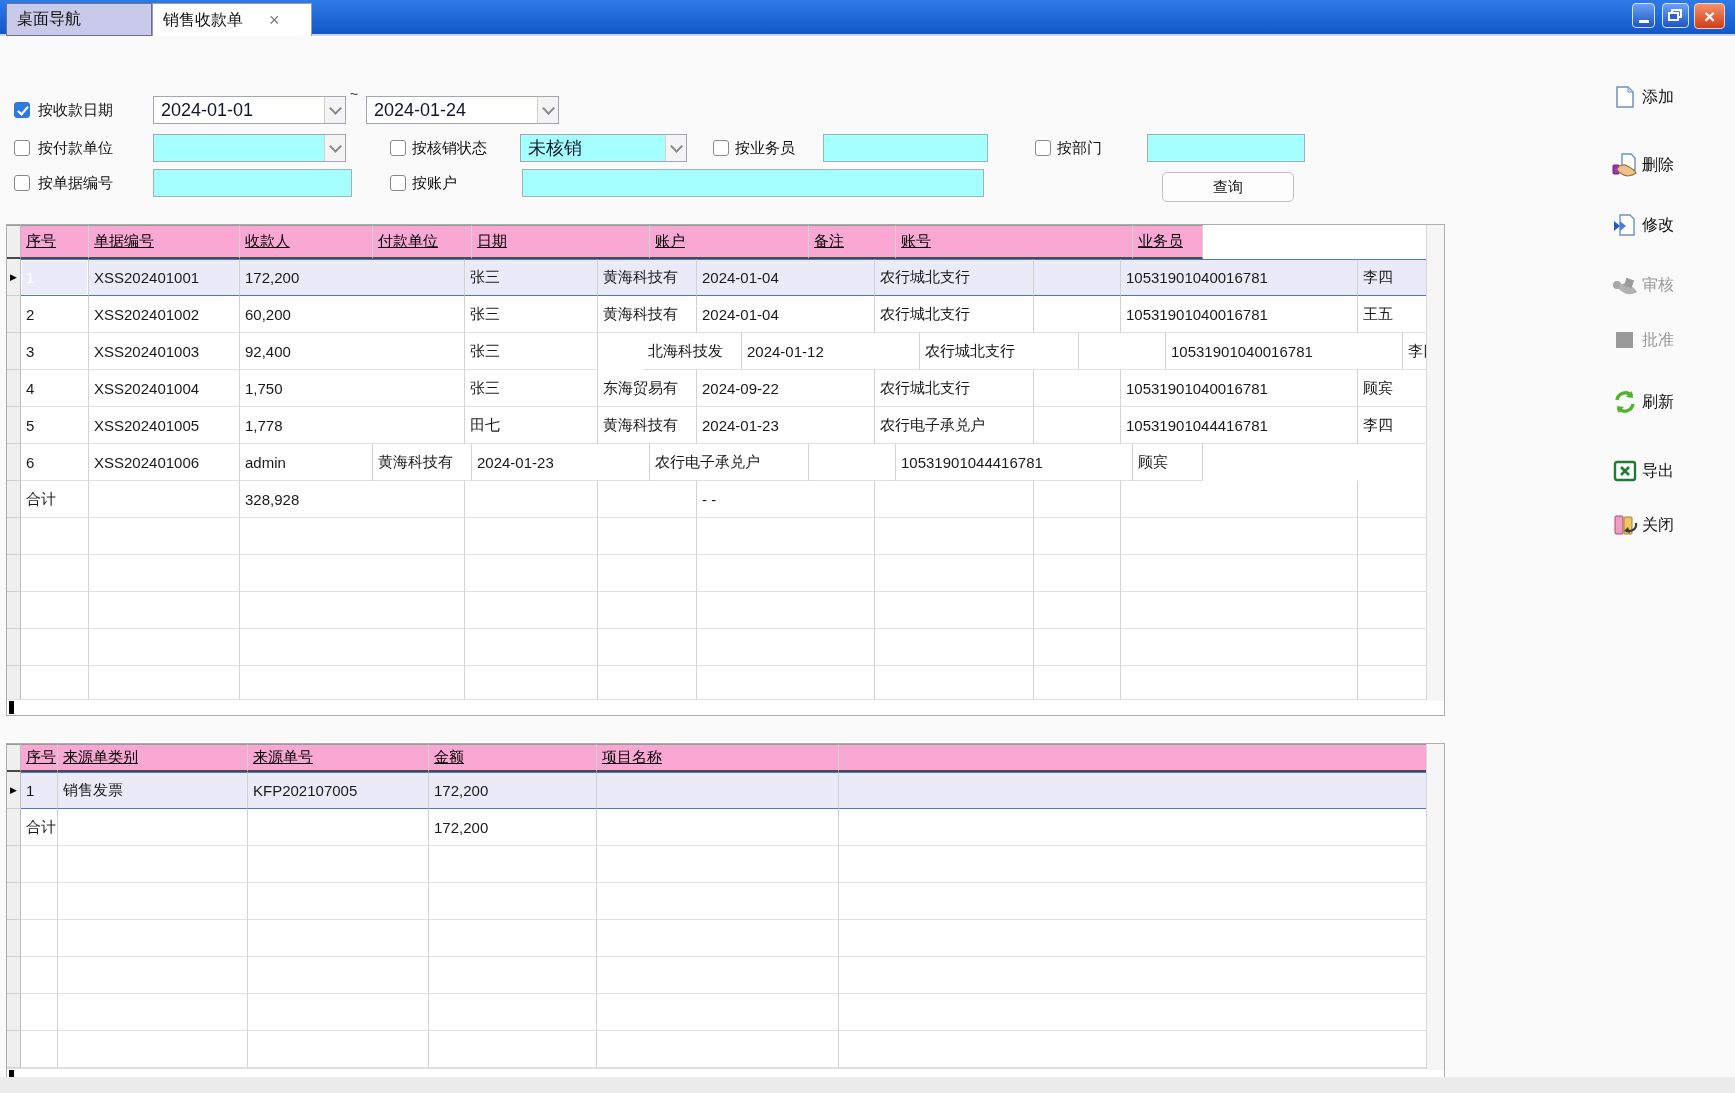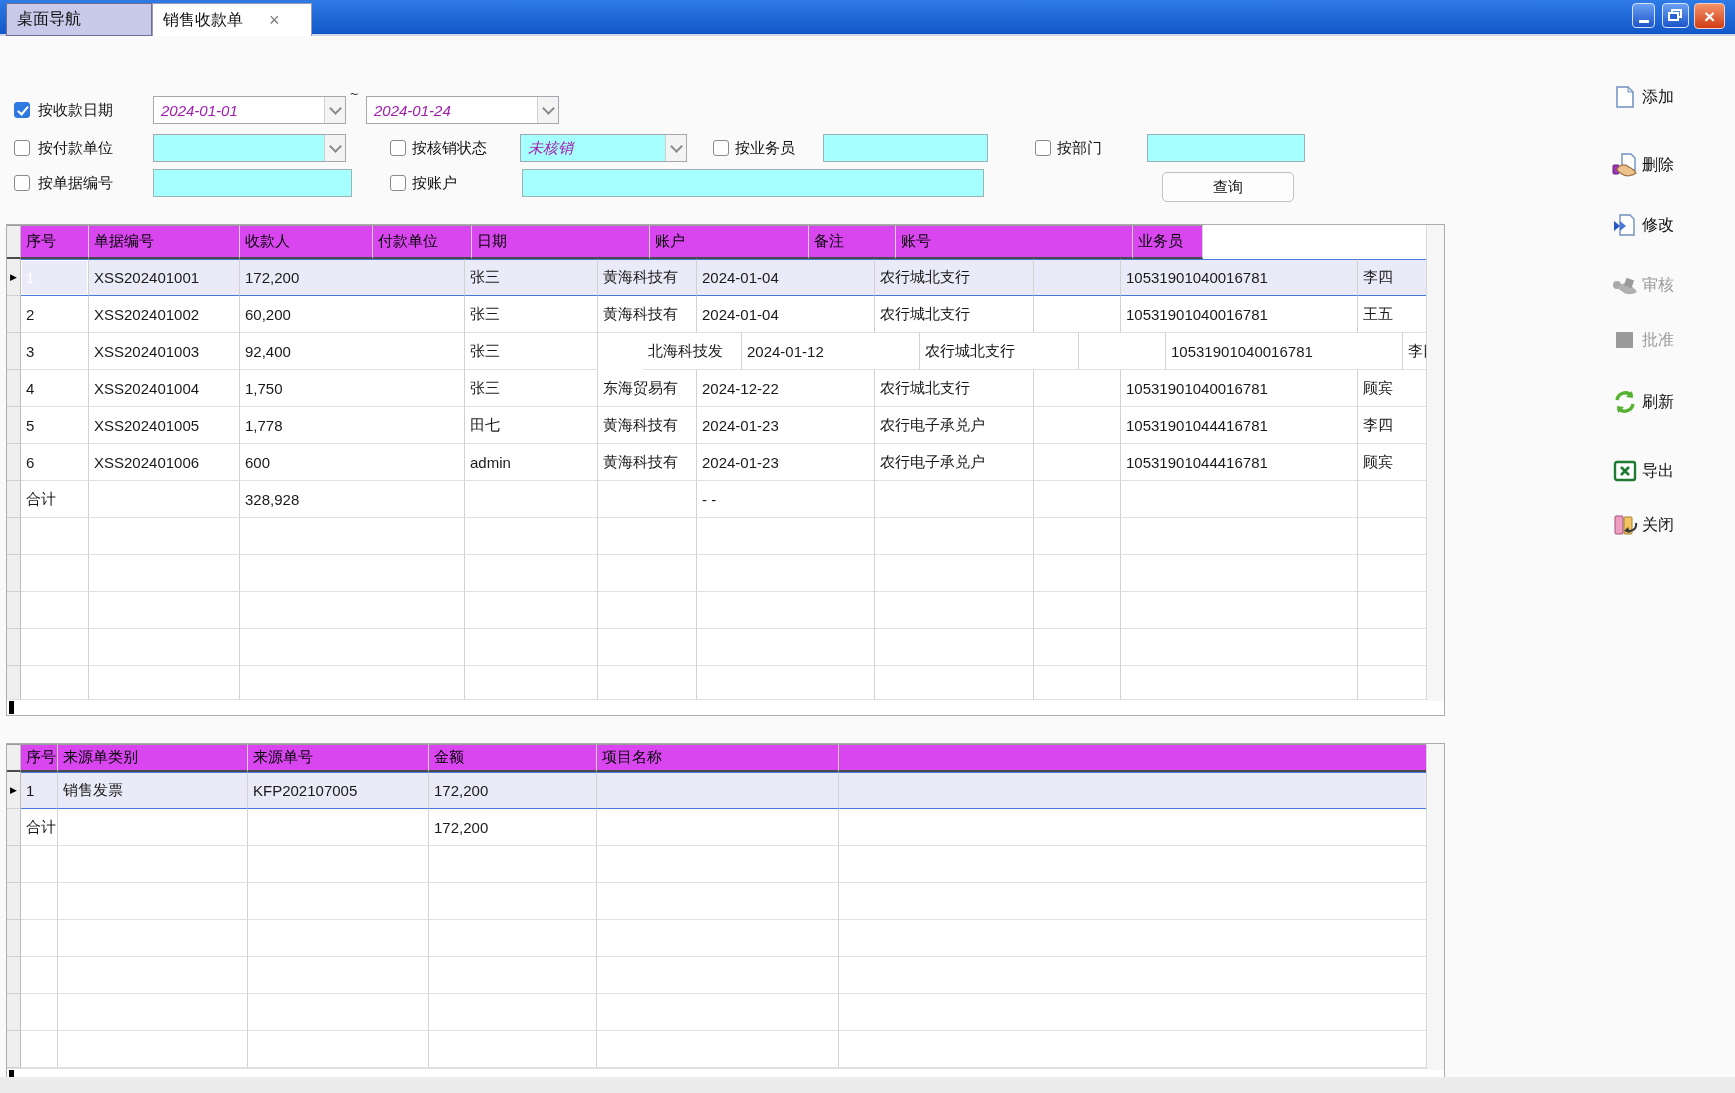--- a/index.html
+++ b/index.html
@@ -20,21 +20,21 @@
   .min-glyph { width:10px; height:3px; background:#fff; margin-top:12px; }
   .x-glyph { color:#fff; font-size:19px; font-weight:bold; line-height:1; }
 
   
   .cb { position:absolute; width:16px; height:16px; background:#fff; border:1px solid #8a8a8a; border-radius:3px; }
   .cb.checked { background:#2f7ae0; border-color:#2f7ae0; }
   .cb.checked::after { content:""; position:absolute; left:5px; top:1px; width:4px; height:9px;
     border:solid #fff; border-width:0 2px 2px 0; transform:rotate(40deg); }
   .flabel { position:absolute; height:28px; display:flex; align-items:center; font-size:15px; color:#111; }
   .combo { position:absolute; height:28px; background:#fff; border:1px solid #a6a6b0; display:flex; }
-  .combo .val { flex:1; display:flex; align-items:center; padding-left:7px; font-size:15px; color:#a21caf;font-style:italic; }
+  .combo .val { flex:1; display:flex; align-items:center; padding-left:7px; font-size:18px; color:#0f172a; }
   .combo .chev { width:21px; border-left:1px solid #d0d0d0; background:#f4f4f4;
     display:flex; align-items:center; justify-content:center; }
   .combo .chev::after { content:""; width:7px; height:7px; border-right:2px solid #8a8a8a;
     border-bottom:2px solid #8a8a8a; transform:rotate(45deg); margin-top:-4px; }
   .combo.cyanbox .val { background:#a5ffff; }
   .inputbox { position:absolute; height:28px; background:#a5ffff; border:1px solid #9ab4b4; }
   .tilde { position:absolute; font-size:14px; color:#333; }
   #quickbar { position:absolute; left:565px; top:96px; display:flex; gap:11px; }
   .qbtn { height:27px; min-width:42px; padding:0 4px; border:1px solid #dcdcdc; border-radius:5px;
     background:#fff; color:#2323cc; font-size:15px; display:flex; align-items:center; justify-content:center; cursor:default; }
@@ -44,21 +44,21 @@
 
   
   .gridwrap { position:absolute; background:#fff; border:1px solid #adadad; }
   .grid-row { display:flex; }
   .gcell { flex:none; border-right:1px solid #d2d2d2; border-bottom:1px solid #e0e0e0;
     font-size:15px; color:#1a1a1a; display:flex; align-items:center; padding-left:5px;
     overflow:hidden; white-space:nowrap; }
   .gut { flex:none; width:14px; background:#efefef; border-right:1px solid #bdbdbd;
     border-bottom:1px solid #cfcfcf; display:flex; align-items:center; justify-content:center; }
   .grid-row.head .gcell { border-bottom:2px solid #4a4a4a; border-top:1px solid #9a9a9a;
-    color:#000; background:#d946ef; }
+    color:#000; background:#f9a8d4;text-decoration:underline; }
   .grid-row.head .gut { border-bottom:2px solid #4a4a4a; border-top:1px solid #9a9a9a; }
   .grid-row.sel .gcell { background:#eaeaf8; border-top:1px solid #4878d8; border-bottom:1px solid #4878d8; }
   .gcell.selcell { background:#2b72d8; color:#fff; box-shadow:inset 0 0 0 1px #fff; }
   .rowind { font-size:9px; color:#000; }
   .vscroll { position:absolute; top:0; right:0; width:18px; background:#f6f6f6; border-left:1px solid #d8d8d8; }
   .htrack { position:absolute; left:0; bottom:0; height:16px; background:#fff; border-top:1px solid #e0e0e0; }
   .hthumb { position:absolute; left:2px; top:1px; width:5px; height:13px; background:#000; }
 
   
   .toolitem { position:absolute; left:1612px; display:flex; align-items:center; gap:4px;
@@ -191,21 +191,21 @@
           <div class="gcell" style="width: 237px;">10531901040016781</div>
           <div class="gcell" style="width: 70px;">李四</div>
         </div>
         <div class="grid-row" style="height: 37px;">
           <div class="gut"></div>
           <div class="gcell" style="width: 68px;">4</div>
           <div class="gcell" style="width: 151px;">XSS202401004</div>
           <div class="gcell" style="width: 225px;">1,750</div>
           <div class="gcell" style="width: 133px;">张三</div>
           <div class="gcell" style="width: 99px;">东海贸易有</div>
-          <div class="gcell" style="width: 178px;">2024-12-22</div>
+          <div class="gcell" style="width: 178px;">2024-09-22</div>
           <div class="gcell" style="width: 159px;">农行城北支行</div>
           <div class="gcell" style="width: 87px;"></div>
           <div class="gcell" style="width: 237px;">10531901040016781</div>
           <div class="gcell" style="width: 70px;">顾宾</div>
         </div>
         <div class="grid-row" style="height: 37px;">
           <div class="gut"></div>
           <div class="gcell" style="width: 68px;">5</div>
           <div class="gcell" style="width: 151px;">XSS202401005</div>
           <div class="gcell" style="width: 225px;">1,778</div>
@@ -214,21 +214,20 @@
           <div class="gcell" style="width: 178px;">2024-01-23</div>
           <div class="gcell" style="width: 159px;">农行电子承兑户</div>
           <div class="gcell" style="width: 87px;"></div>
           <div class="gcell" style="width: 237px;">10531901044416781</div>
           <div class="gcell" style="width: 70px;">李四</div>
         </div>
         <div class="grid-row" style="height: 37px;">
           <div class="gut"></div>
           <div class="gcell" style="width: 68px;">6</div>
           <div class="gcell" style="width: 151px;">XSS202401006</div>
-          <div class="gcell" style="width: 225px;">600</div>
           <div class="gcell" style="width: 133px;">admin</div>
           <div class="gcell" style="width: 99px;">黄海科技有</div>
           <div class="gcell" style="width: 178px;">2024-01-23</div>
           <div class="gcell" style="width: 159px;">农行电子承兑户</div>
           <div class="gcell" style="width: 87px;"></div>
           <div class="gcell" style="width: 237px;">10531901044416781</div>
           <div class="gcell" style="width: 70px;">顾宾</div>
         </div>
         <div class="grid-row total" style="height: 37px;">
           <div class="gut"></div>

